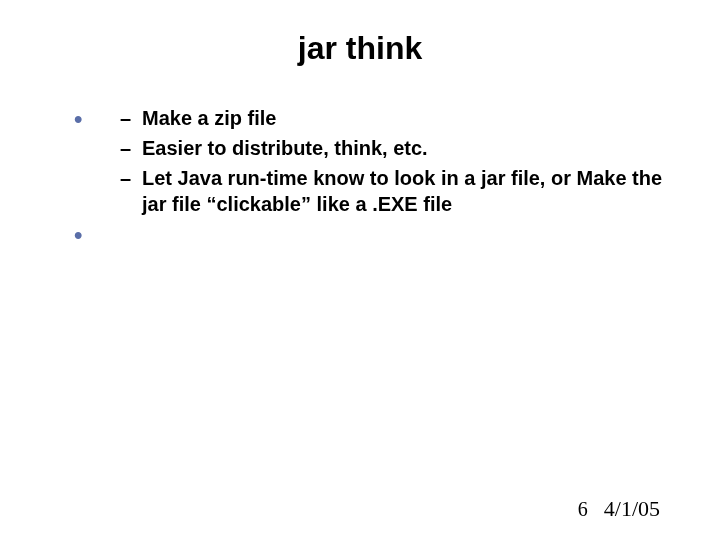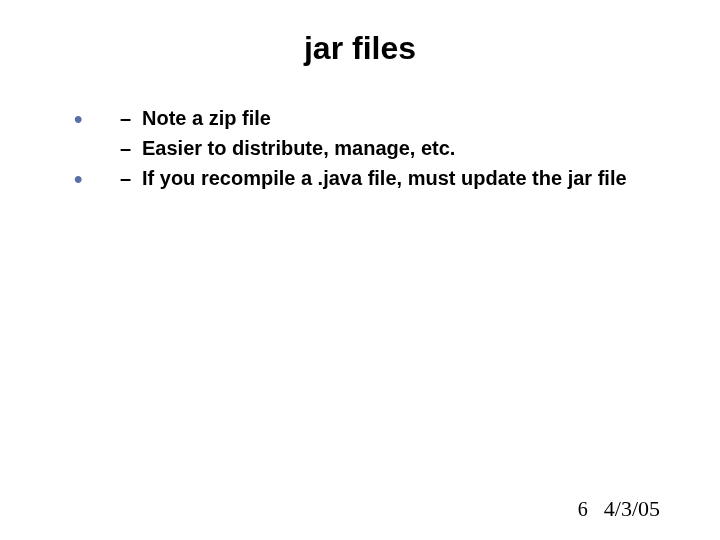--- a/index.html
+++ b/index.html
@@ -86,33 +86,31 @@
     .date {
       font-family: "Times New Roman", Times, serif;
       font-size: 22px;
       color: #000;
     }
   </style>
 </head>
 <body>
 
 <div class="slide">
-  <div class="title">jar files</div>
+  <div class="title">jar think</div>
   <div class="content">
     <ul class="level1">
       <li>
         <ul class="level2">
-          <li>Note a zip file</li>
-          <li>Easier to distribute, manage, etc.</li>
+          <li>Make a zip file</li>
+          <li>Easier to distribute, think, etc.</li>
+          <li>Let Java run-time know to look in a jar file, or Make the jar file “clickable” like a .EXE file</li>
         </ul>
       </li>
       <li>
-        <ul class="level2">
-          <li>If you recompile a .java file, must update the jar file</li>
-        </ul>
       </li>
     </ul>
   </div>
   <div class="footer">
     <span class="page-num">6</span>
-    <span class="date">4/3/05</span>
+    <span class="date">4/1/05</span>
   </div>
 </div>
 
 </body></html>

